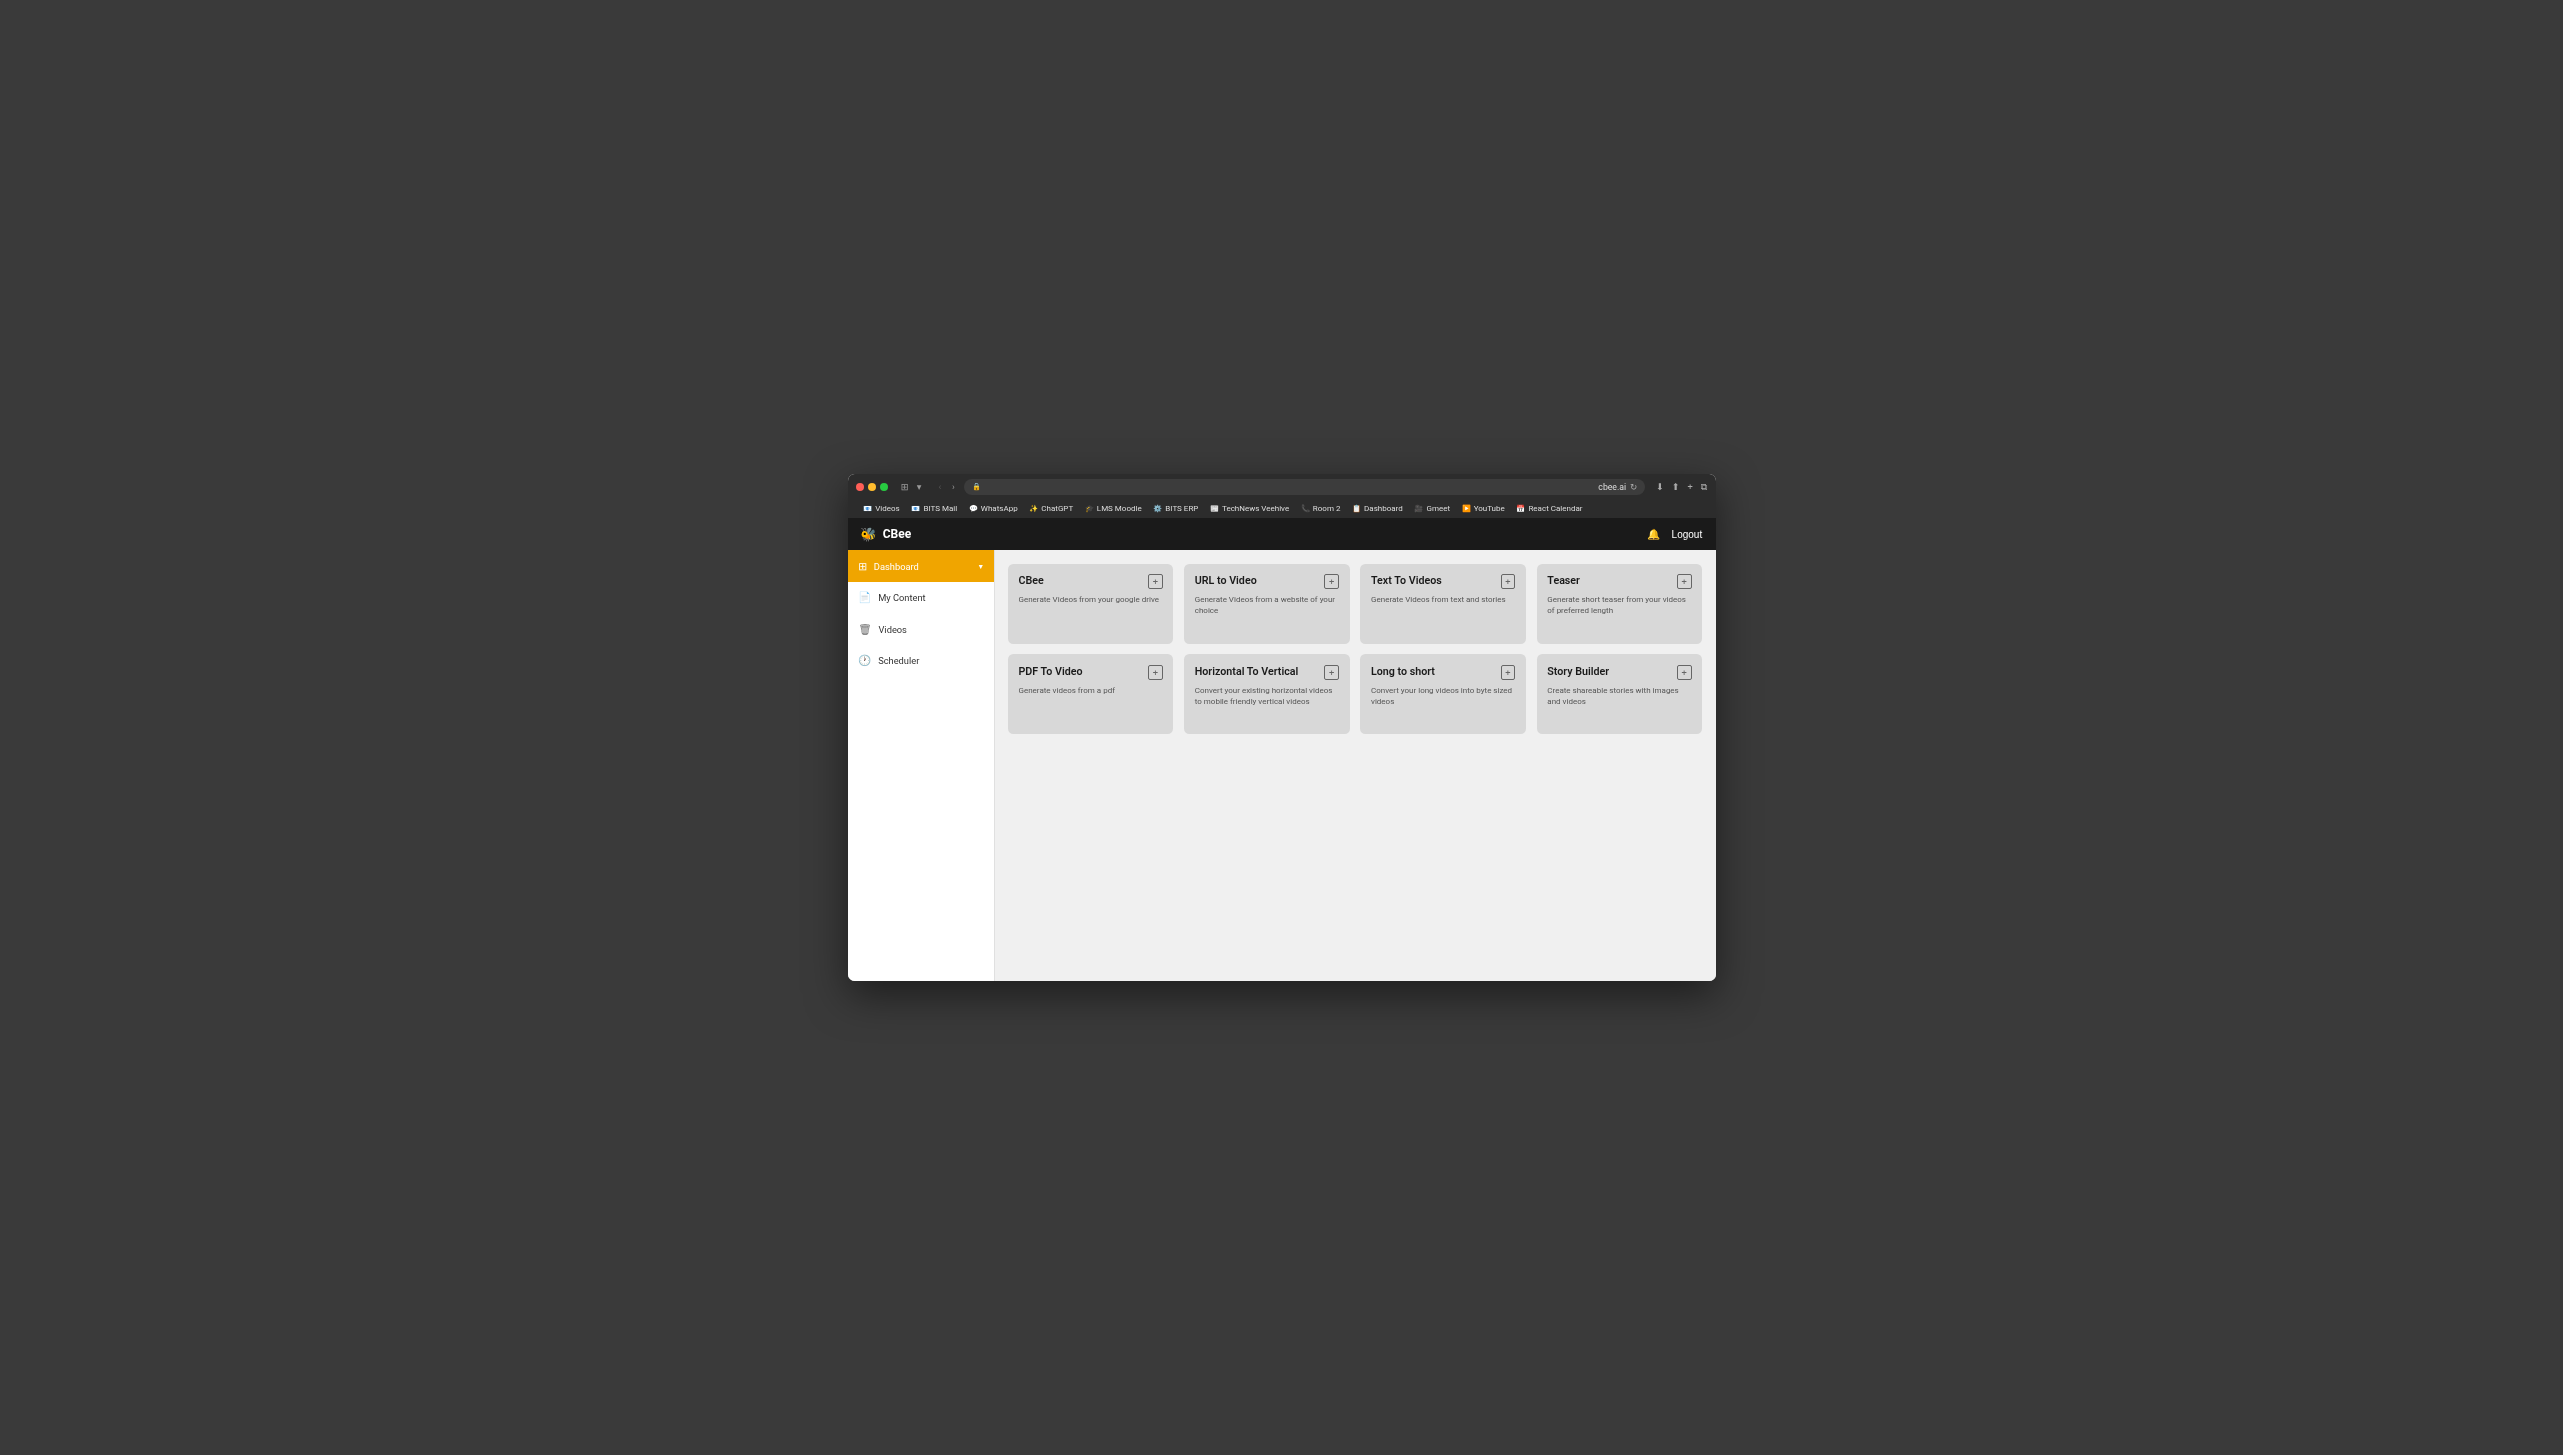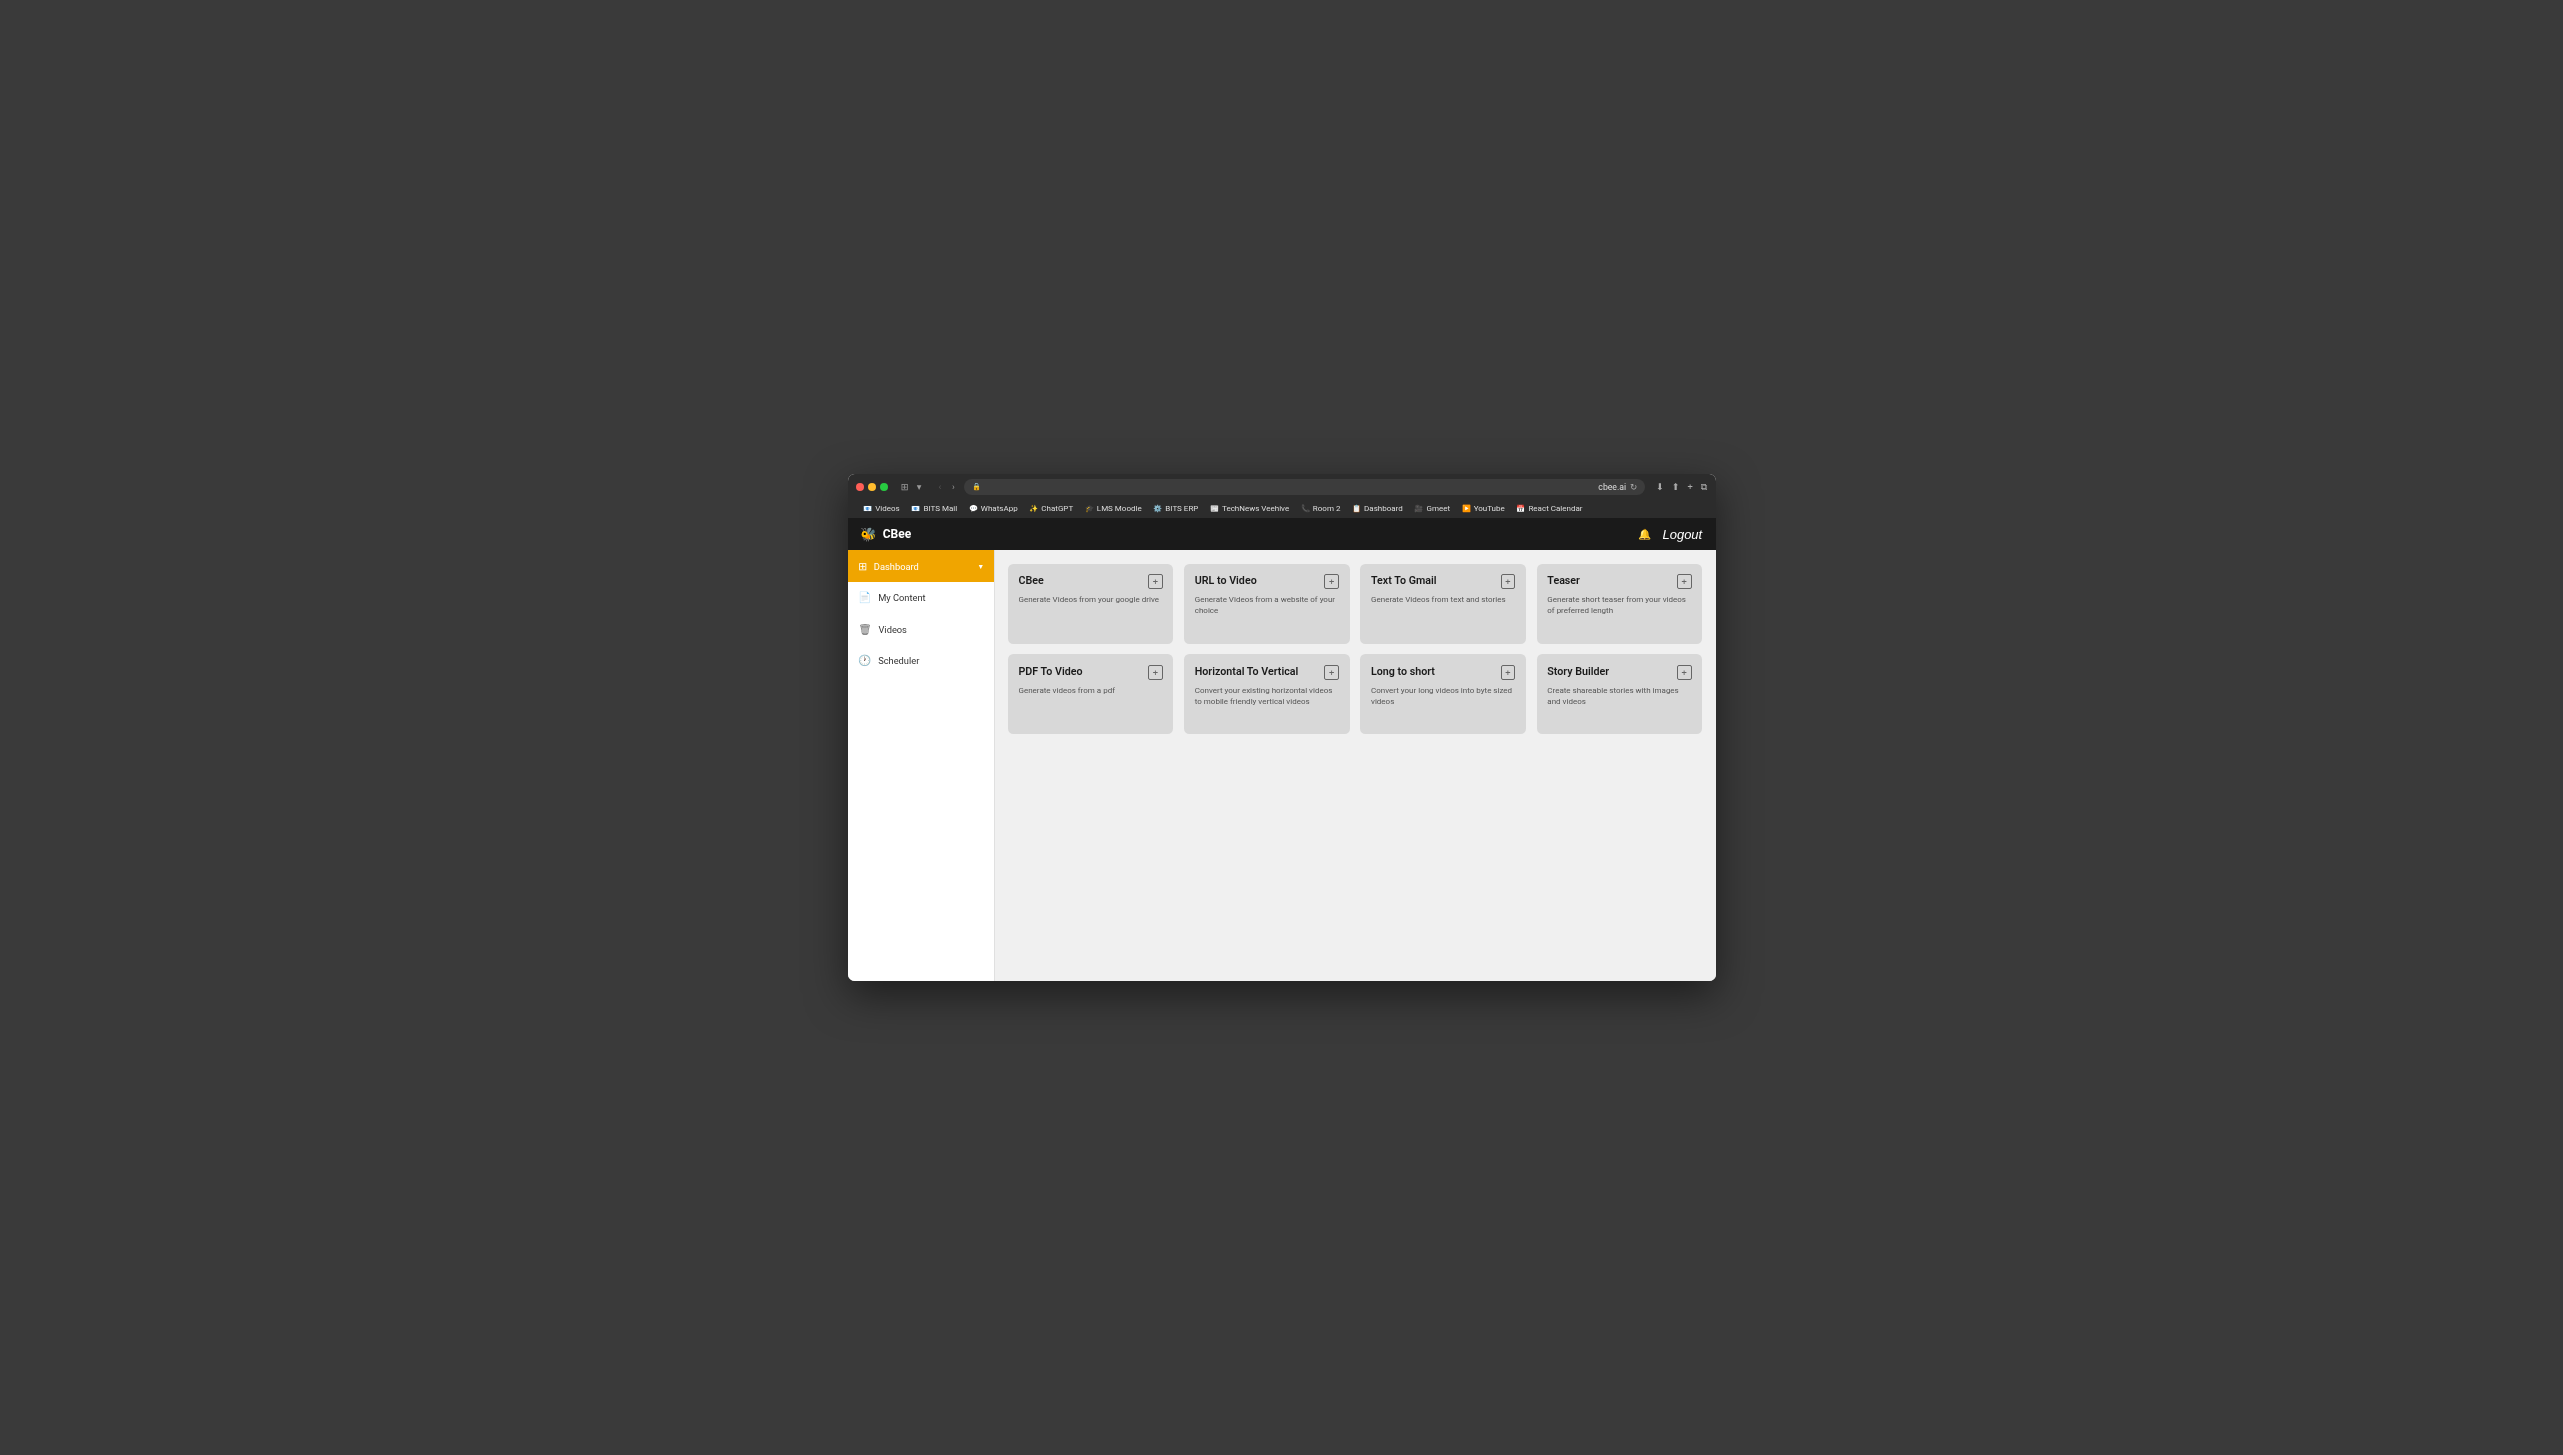--- a/index.html
+++ b/index.html
@@ -165,25 +165,24 @@
       align-items: center;
       gap: 10.7px;
     }
     .notification-btn {
       color: white;
       font-size: 10.7px;
       cursor: pointer;
     }
     .logout-btn {
       color: white;
-      font-size: 13px;
+      font-size: 10px;
       cursor: pointer;
       background: none;
       border: none;
-      font-style: italic;
     }
 
     .app-body {
       display: flex;
       flex: 1;
       overflow: hidden;
     }
 
     
     .sidebar {
@@ -403,21 +402,21 @@
           <div class="card">
             <div class="card-header">
               <span class="card-title">URL to Video</span>
               <div class="card-plus">+</div>
             </div>
             <p class="card-description">Generate Videos from a website of your choice</p>
           </div>
 
           <div class="card">
             <div class="card-header">
-              <span class="card-title">Text To Gmail</span>
+              <span class="card-title">Text To Videos</span>
               <div class="card-plus">+</div>
             </div>
             <p class="card-description">Generate Videos from text and stories</p>
           </div>
 
           <div class="card">
             <div class="card-header">
               <span class="card-title">Teaser</span>
               <div class="card-plus">+</div>
             </div>

